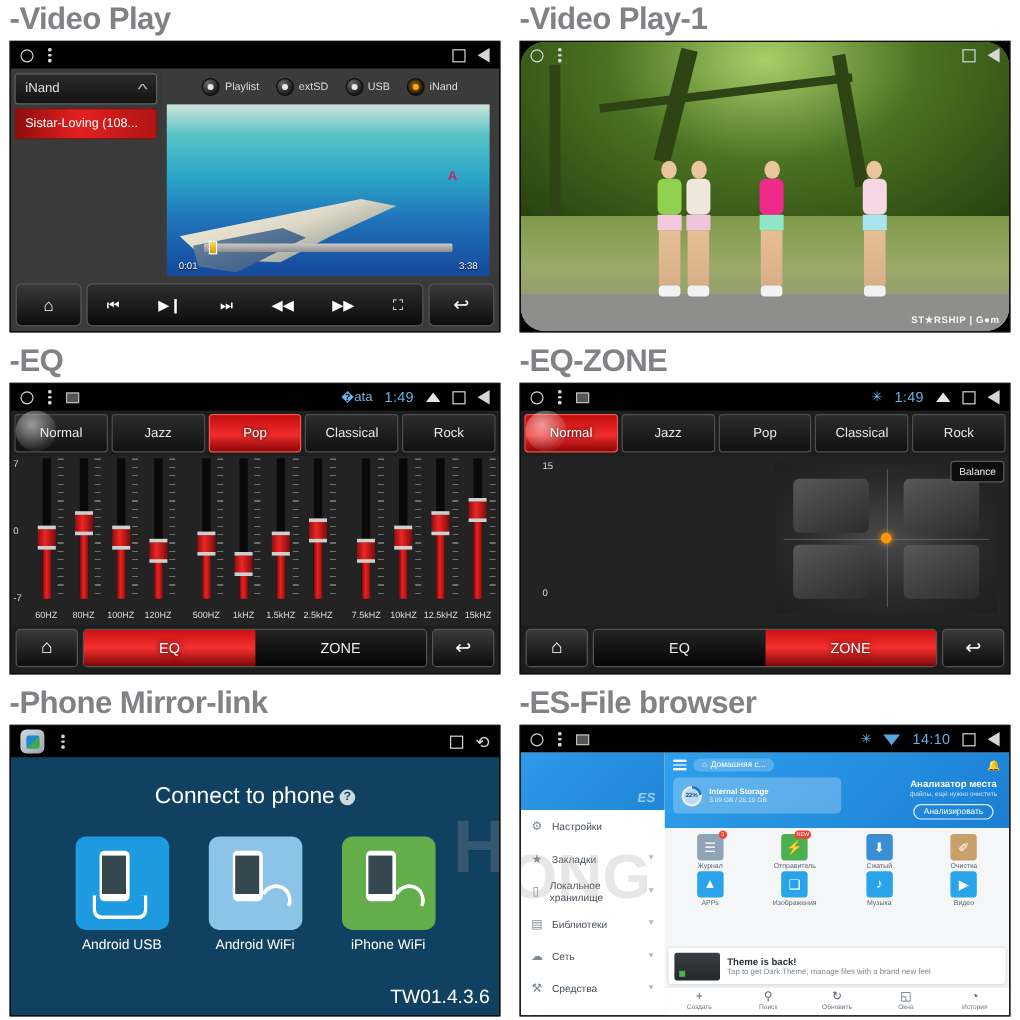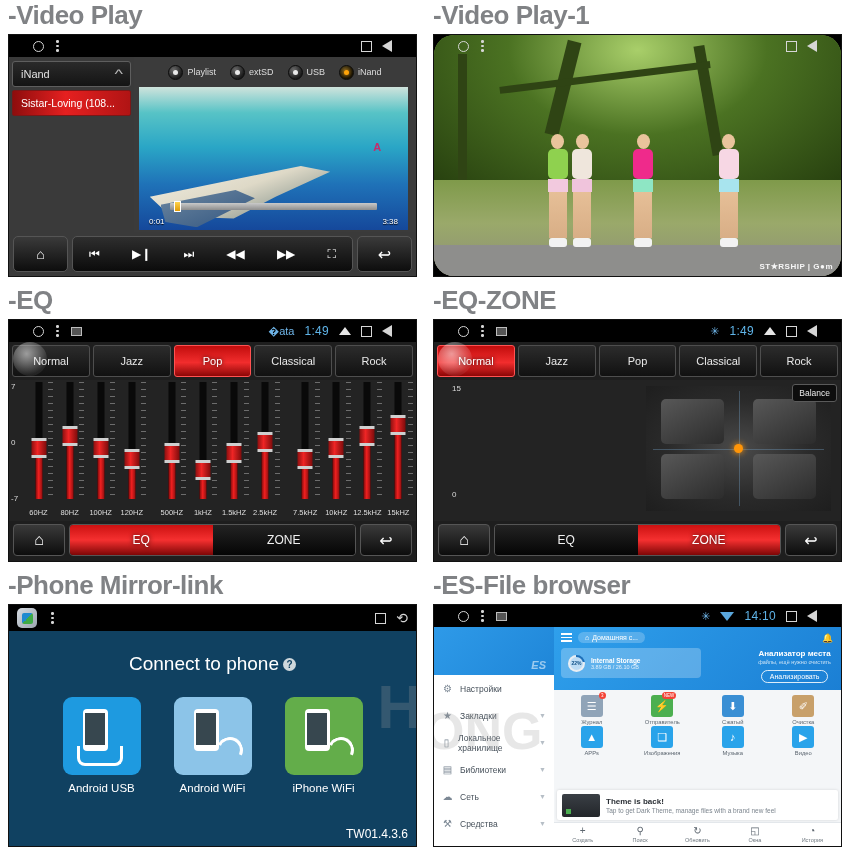--- a/index.html
+++ b/index.html
@@ -23,21 +23,21 @@
   .device {
     position: absolute; left: 8px; right: 8px;
     top: 34px; bottom: 8px;
     background: #000; overflow: hidden;
     border: 1px solid #111;
   }
 
   
   .statusbar {
     height: 22px; background: #000; display: flex; align-items: center;
-    padding: 0 24px; color: #cfcfcf; font-size: 10px; position: relative; z-index: 5;
+    padding: 0 8px; color: #cfcfcf; font-size: 10px; position: relative; z-index: 5;
   }
   .sb-left { display: flex; align-items: center; gap: 12px; }
   .sb-right { margin-left: auto; display: flex; align-items: center; gap: 10px; }
   .ic-circle { width: 11px; height: 11px; border: 1.6px solid #d6d6d6; border-radius: 50%; }
   .ic-dots { display: flex; flex-direction: column; gap: 2px; }
   .ic-dots i { width: 2.5px; height: 2.5px; background: #d6d6d6; border-radius: 50%; display: block; }
   .ic-sq { width: 11px; height: 11px; border: 1.7px solid #d6d6d6; }
   .ic-back {
     width: 0; height: 0; border-top: 6px solid transparent;
     border-bottom: 6px solid transparent; border-right: 10px solid #d6d6d6;
@@ -193,21 +193,21 @@
   .ml-grid { display: flex; justify-content: center; gap: 33px; margin-top: 22px; }
   .ml-item { text-align: center; }
   .ml-tile { width: 78px; height: 78px; border-radius: 9px; position: relative; overflow: hidden; }
   .ml-tile.usb { background: #1e9ae0; } .ml-tile.awifi { background: #8cc4e8; } .ml-tile.iwifi { background: #63ad4a; }
   .ml-phone { position: absolute; left: 20px; top: 12px; width: 25px; height: 42px; background: #fff; border-radius: 4px; }
   .ml-phone:after { content:""; position: absolute; left: 2.5px; top: 4px; width: 20px; height: 32px; background: #37474f; }
   .ml-wave { position: absolute; right: 9px; bottom: 12px; width: 26px; height: 26px; border-radius: 50%;
     border: 3px solid #fff; border-left-color: transparent; border-bottom-color: transparent; transform: rotate(-20deg); }
   .ml-cable { position: absolute; left: 14px; bottom: 9px; width: 46px; height: 20px; border: 3px solid #fff; border-top: none; border-radius: 0 0 8px 8px; }
   .ml-label { color: #fff; font-size: 11.5px; margin-top: 7px; }
-  .ml-version { position: absolute; right: 8px; bottom: 5px; color: #fff; font-size: 12px; }
+  .ml-version { position: absolute; right: 8px; bottom: 5px; color: #fff; font-size: 16px; }
 
   
   .es-body { position: absolute; top: 22px; left: 0; right: 0; bottom: 0; background: #fff; display: flex; }
   .es-side { width: 120px; background: #fff; position: relative; }
   .es-side-head { height: 48px; background: linear-gradient(135deg,#2e9ae8,#1f86d8); position: relative; }
   .es-logo { position: absolute; right: 8px; bottom: 4px; color: rgba(255,255,255,.55); font-size: 11px; font-style: italic; font-weight: bold; }
   .es-item { height: 27px; display: flex; align-items: center; gap: 7px; padding: 0 8px; color: #46505a; font-size: 8.5px; }
   .es-ico { width: 11px; height: 11px; color: #7c8894; font-size: 10px; display: flex; align-items: center; justify-content: center; }
   .es-arrow { margin-left: auto; color: #b6bec6; font-size: 7px; }
   .es-toggle { margin-left: auto; width: 19px; height: 10px; border-radius: 6px; background: #1f9ae8; position: relative; }

